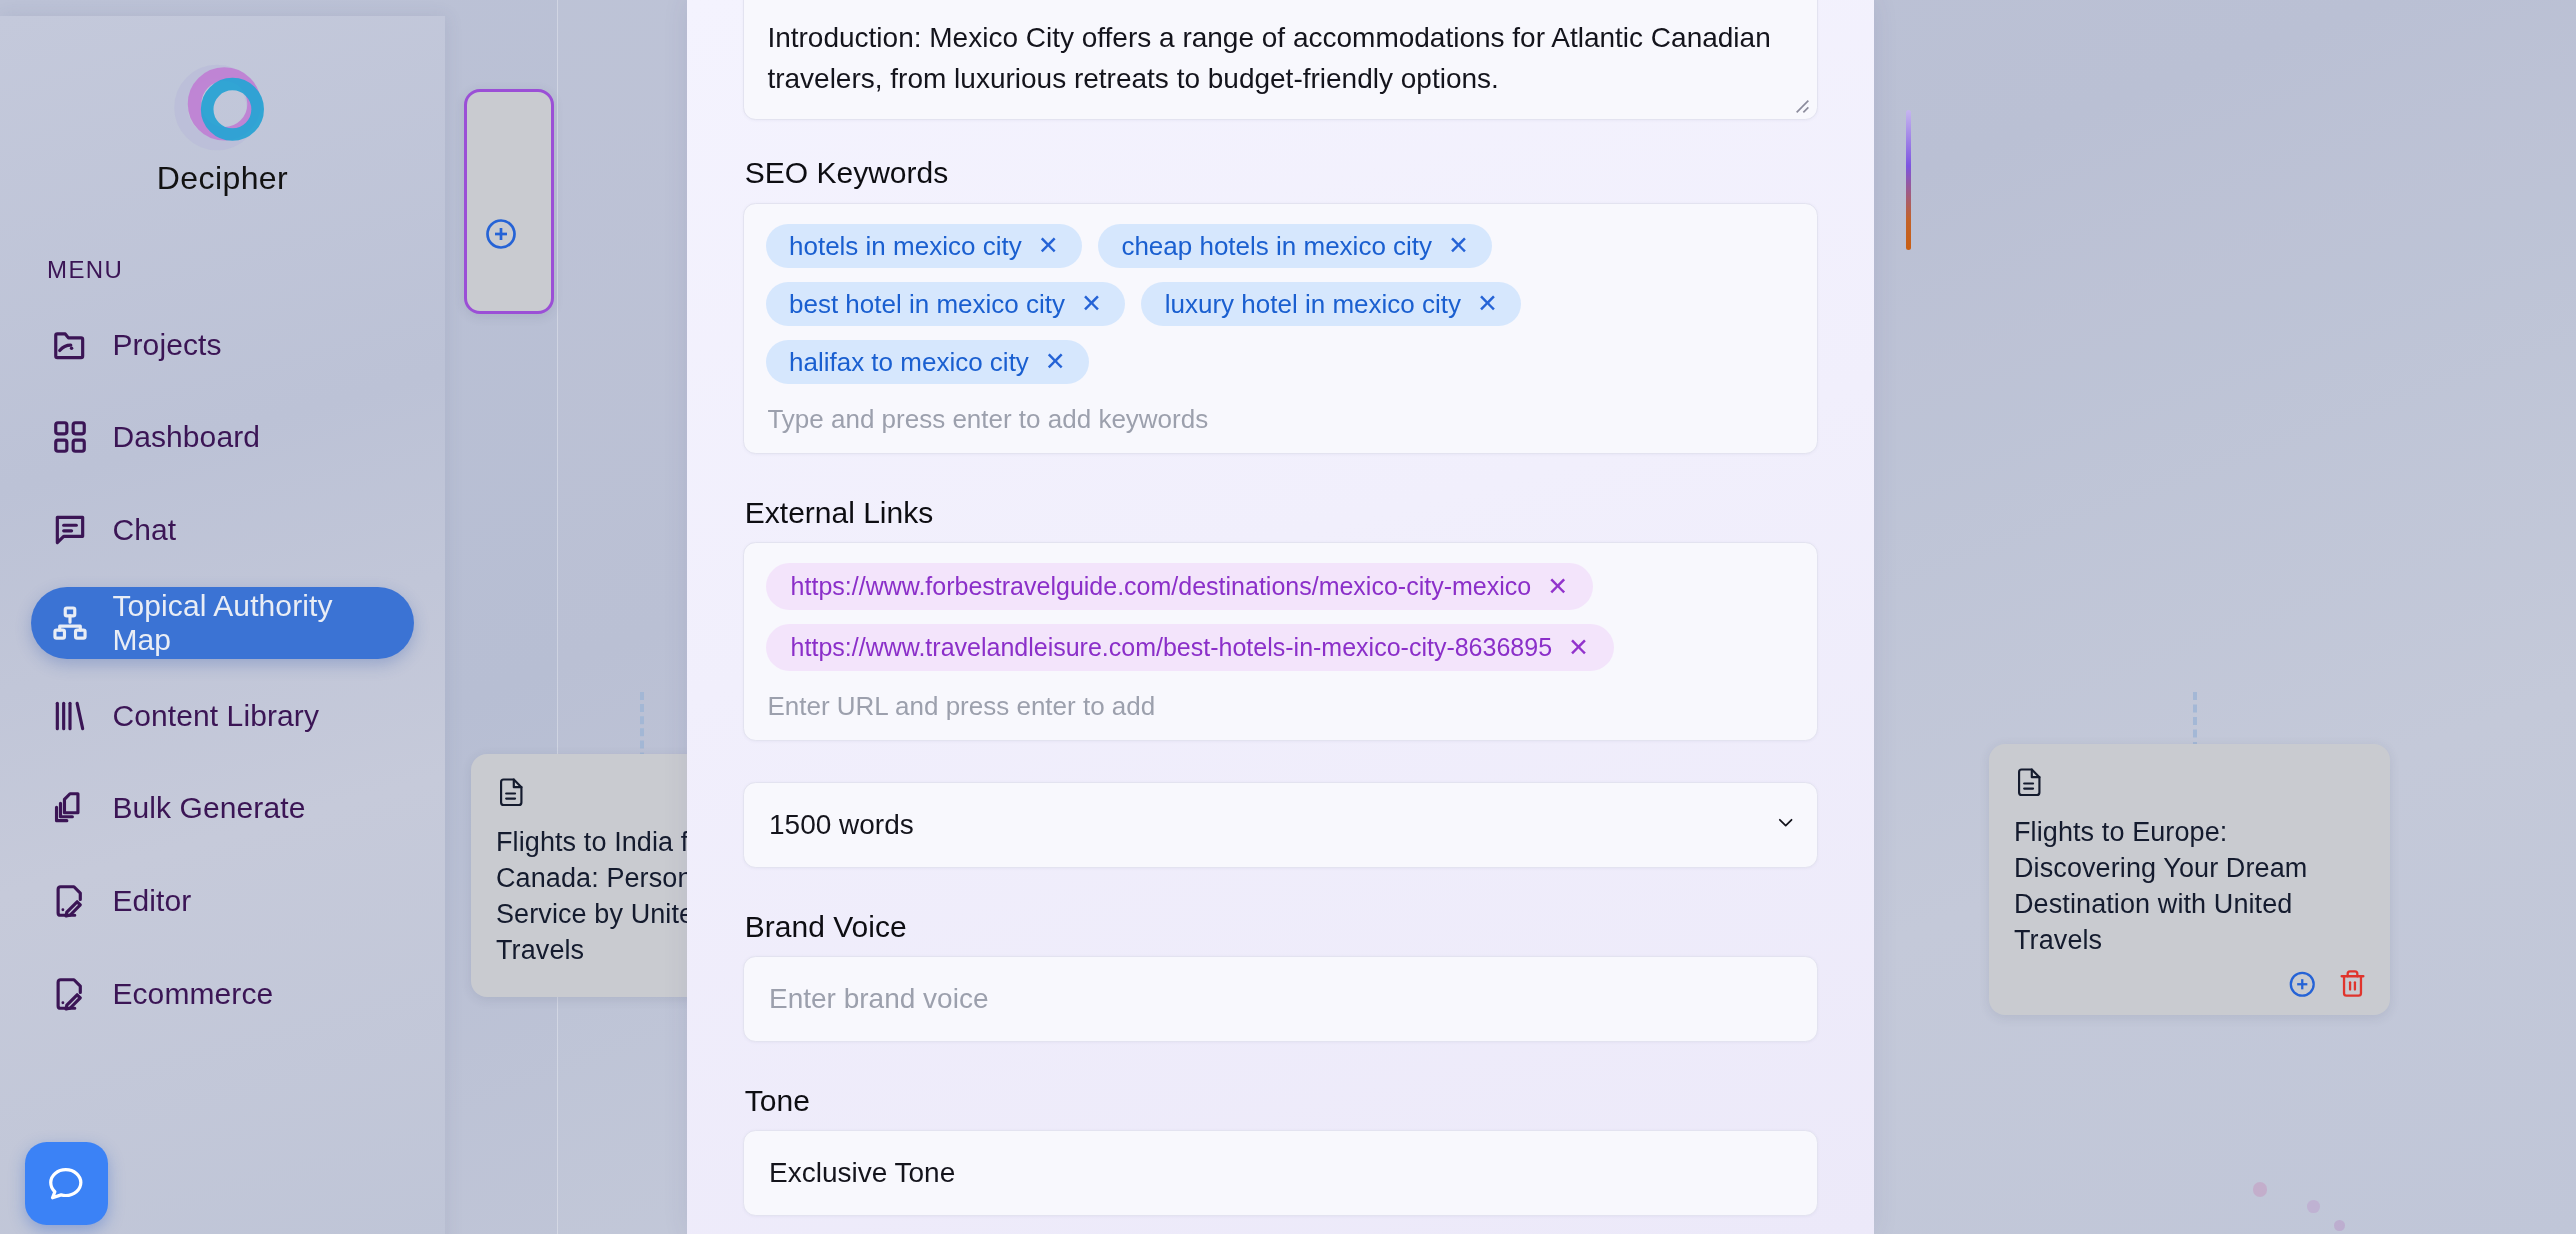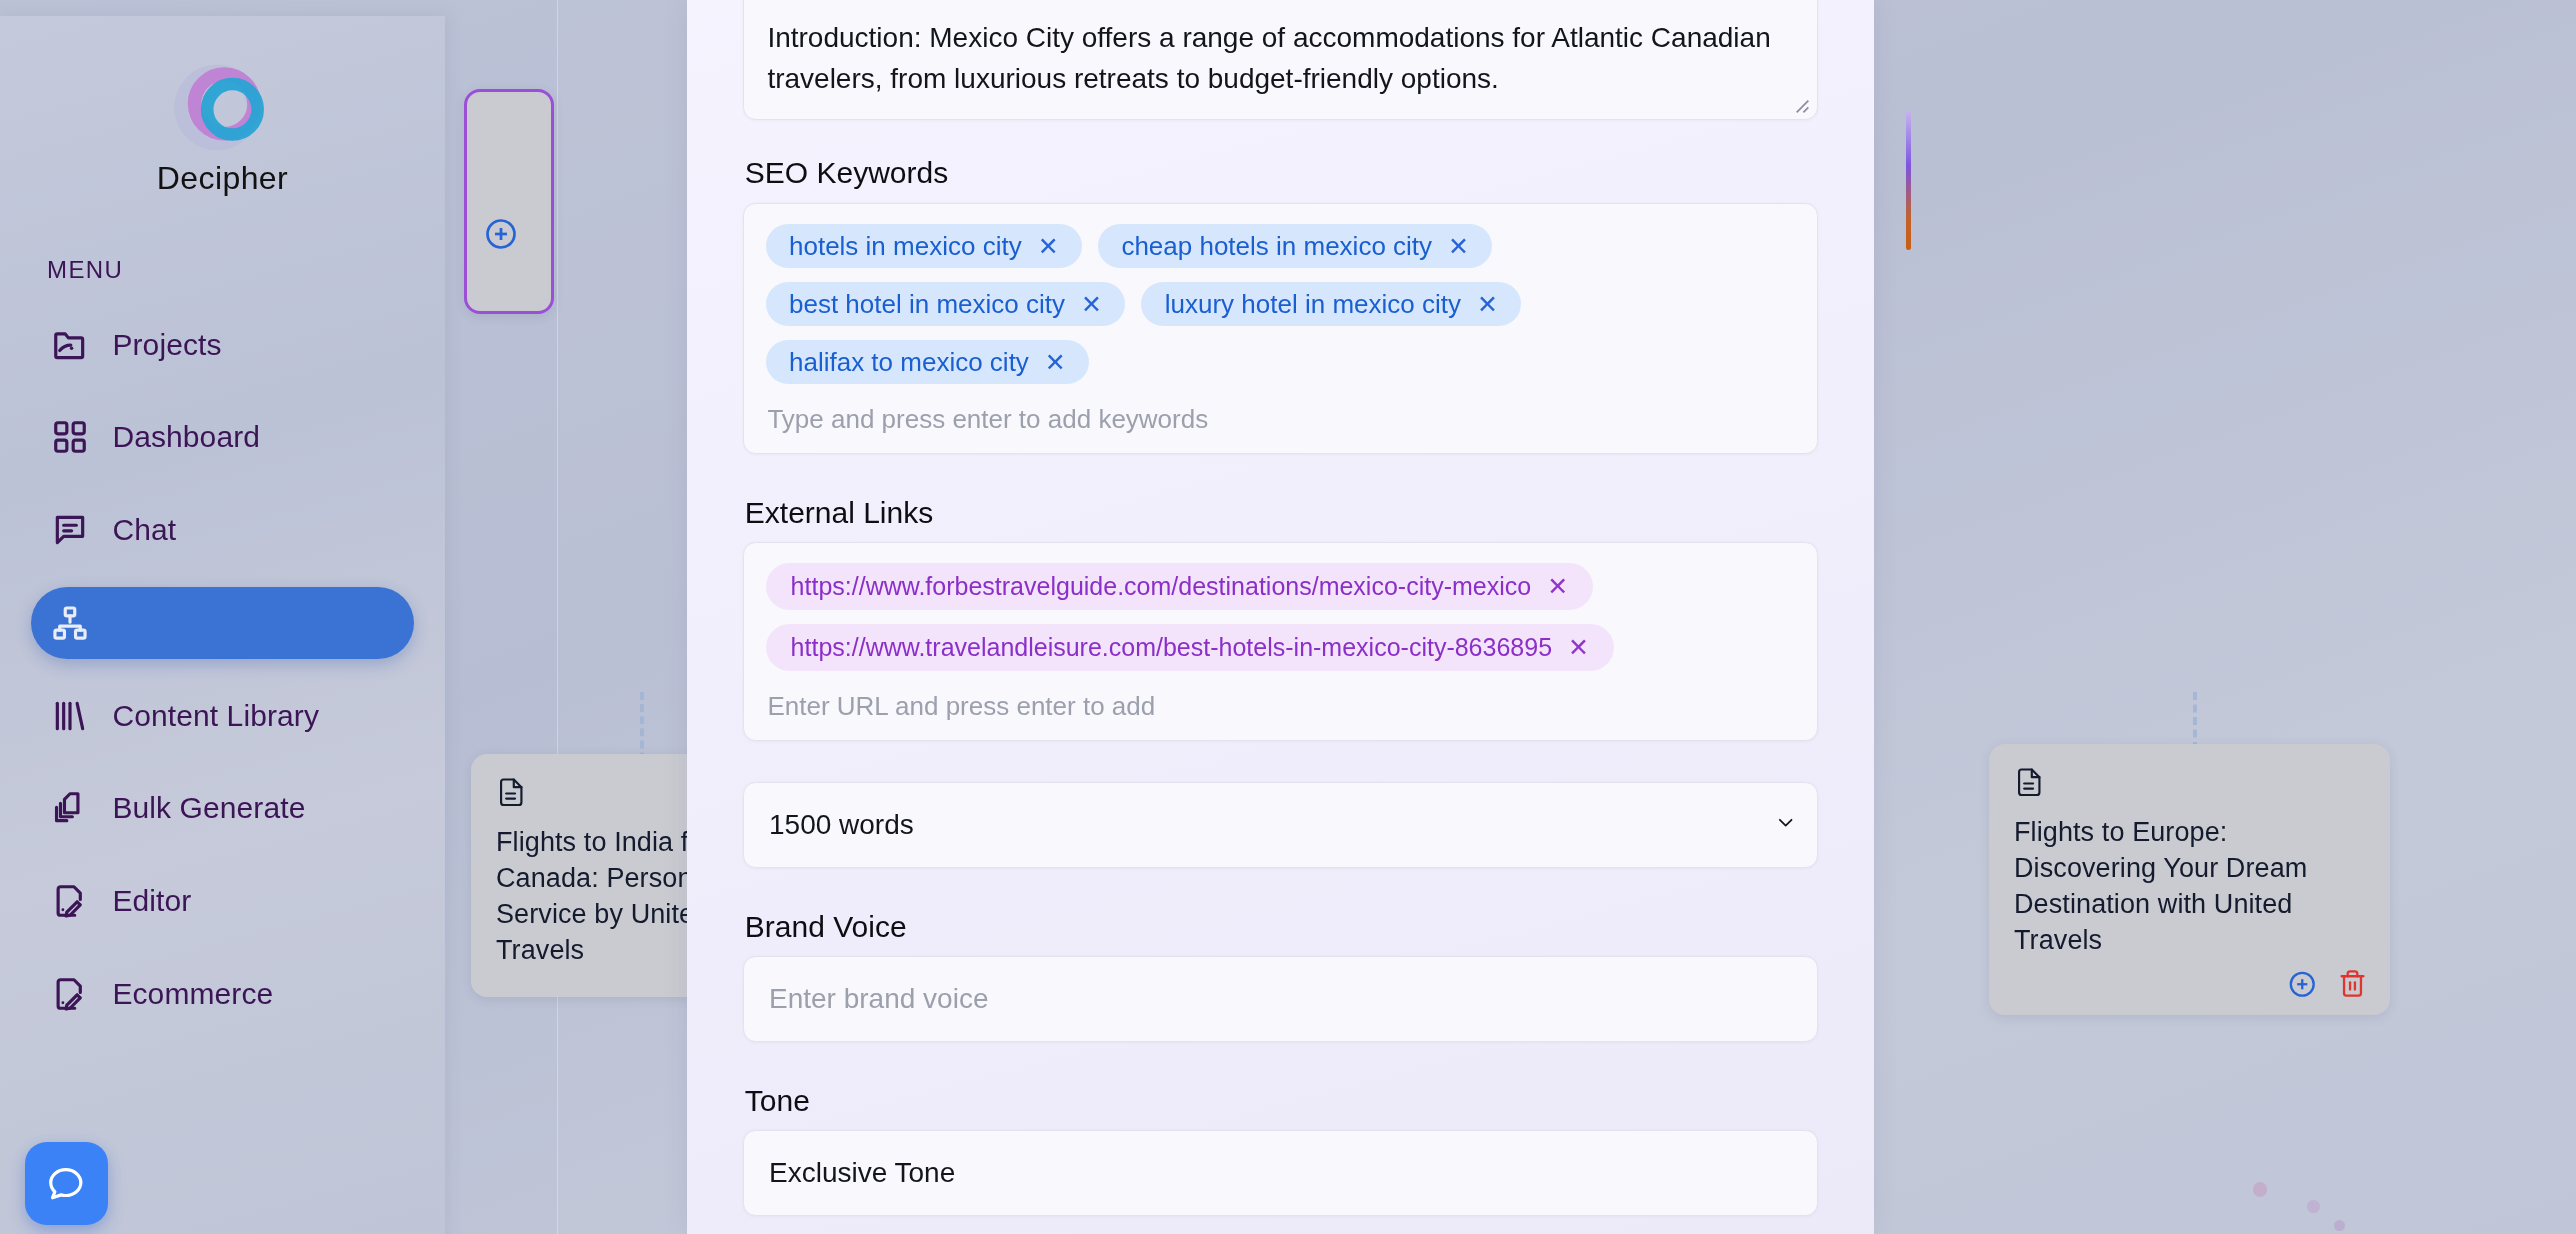--- a/index.html
+++ b/index.html
@@ -138,21 +138,21 @@
   }
 
   .chipbox {
     width: 100%;
     background: #f8f8fd; border: 0.9px solid #e3e3f0; border-radius: 12.6px;
     padding: 20px 21.6px 18px 21.6px;
     box-shadow: 0 0.9px 2.7px rgba(80,70,140,.05);
   }
   .chiprow { display: flex; flex-wrap: wrap; gap: 14.4px 16px; }
   .chip {
-    display: inline-flex; align-items: flex-end; gap: 16px;
+    display: inline-flex; align-items: flex-start; gap: 16px;
     background: #d6e7fd; color: #1a5fd0;
     border-radius: 897px; padding: 9px 23.4px;
     font-size: 26px; line-height: 1; cursor: pointer;
   }
   .chip .x { color: #2563d6; font-size: 25px; line-height: 1; }
   .chip.link {
     background: #f3e4fb; color: #8b2fc9;
     border-radius: 897px; padding: 10.8px 25px;
     font-size: 25px;
   }
@@ -289,20 +289,21 @@
         <span>Chat</span>
       </div>
 
       <div class="menu-item active">
         <svg class="mi-icon" viewBox="0 0 24 24" fill="none" stroke="#e9edf5" stroke-width="2" stroke-linecap="round" stroke-linejoin="round">
           <rect x="9" y="2.5" width="6" height="5" rx="1"></rect>
           <rect x="2.5" y="16.5" width="6" height="5" rx="1"></rect>
           <rect x="15.5" y="16.5" width="6" height="5" rx="1"></rect>
           <path d="M12 7.5v4M5.5 16.5v-2.5h13v2.5"></path>
         </svg>
+        <span>Topical Authority Map</span>
       </div>
 
       <div class="menu-item">
         <svg class="mi-icon" viewBox="0 0 24 24" fill="none" stroke="#3b1555" stroke-width="2" stroke-linecap="round">
           <line x1="4" y1="4" x2="4" y2="20"></line>
             <line x1="8" y1="4" x2="8" y2="20"></line>
           <line x1="12" y1="4" x2="12" y2="20"></line>
             <line x1="16.5" y1="4" x2="20" y2="20"></line>
         </svg>
         <span>Content Library</span>

